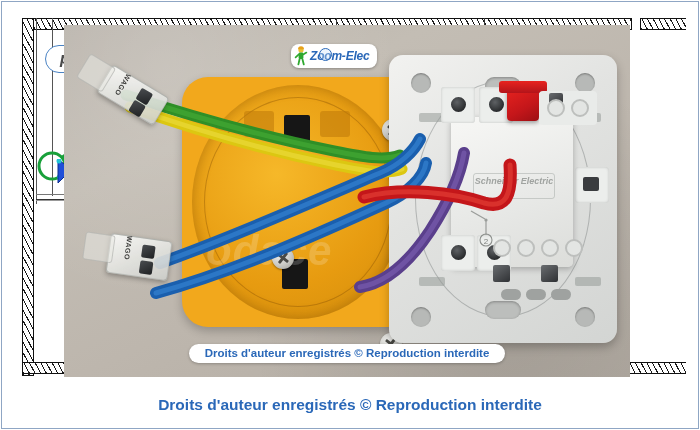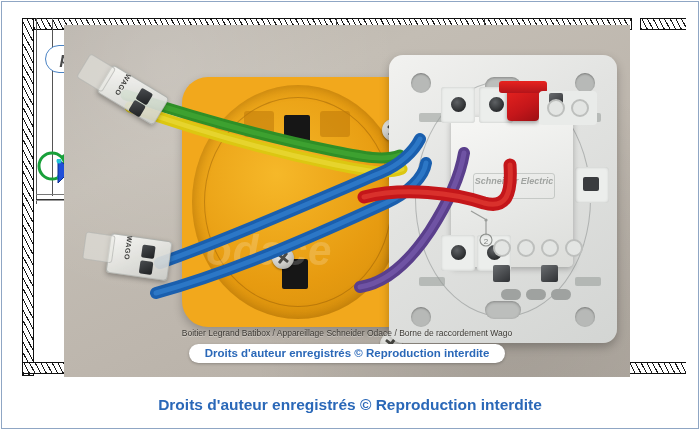--- a/index.html
+++ b/index.html
@@ -463,22 +463,36 @@
       <div class="wago-lever" style="left:36px;top:18px;"></div>
     </div>
 
     <div class="wago wago-neut">
       <div class="wago-clear"></div>
       <div class="wago-lbl">WAGO</div>
       <div class="wago-lever" style="left:32px;top:6px;"></div>
       <div class="wago-lever" style="left:32px;top:22px;"></div>
     </div>
 
-
-    <div class="photo-caption">Boitier Legrand Batibox / Appareillage Schneider Odace / Borne de raccordement Wago</div>
+    <div class="zoom-logo">
+      <svg width="14" height="20" viewBox="0 0 14 20">
+        <circle cx="7" cy="4" r="2.6" fill="#e8c23a"></circle>
+        <path d="M4,3.2 a3,3 0 0 1 6,0 z" fill="#e8a11a"></path>
+        <rect x="4.6" y="6.6" width="4.8" height="6.4" rx="1.4" fill="#2fa82f"></rect>
+        <line x1="4.8" y1="8.4" x2="1.6" y2="11.4" stroke="#2fa82f" stroke-width="1.7" stroke-linecap="round"></line>
+        <line x1="9.2" y1="8.4" x2="12.4" y2="6.6" stroke="#2fa82f" stroke-width="1.7" stroke-linecap="round"></line>
+        <line x1="5.6" y1="13" x2="4.4" y2="18.4" stroke="#2fa82f" stroke-width="1.8" stroke-linecap="round"></line>
+        <line x1="8.4" y1="13" x2="9.8" y2="18.4" stroke="#2fa82f" stroke-width="1.8" stroke-linecap="round"></line>
+      </svg>
+      <div class="zoom-logo-text">
+        <span>Zoom-Elec</span>
+        <span class="zoom-lens"></span>
+      </div>
+    </div>
+
     <div class="photo-badge-wrap">
       <span class="photo-badge">Droits d'auteur enregistrés © Reproduction interdite</span>
     </div>
   </div>
 
   <div class="bottom-copy">Droits d'auteur enregistrés © Reproduction interdite</div>
 
 </div>
 
 </body></html>

